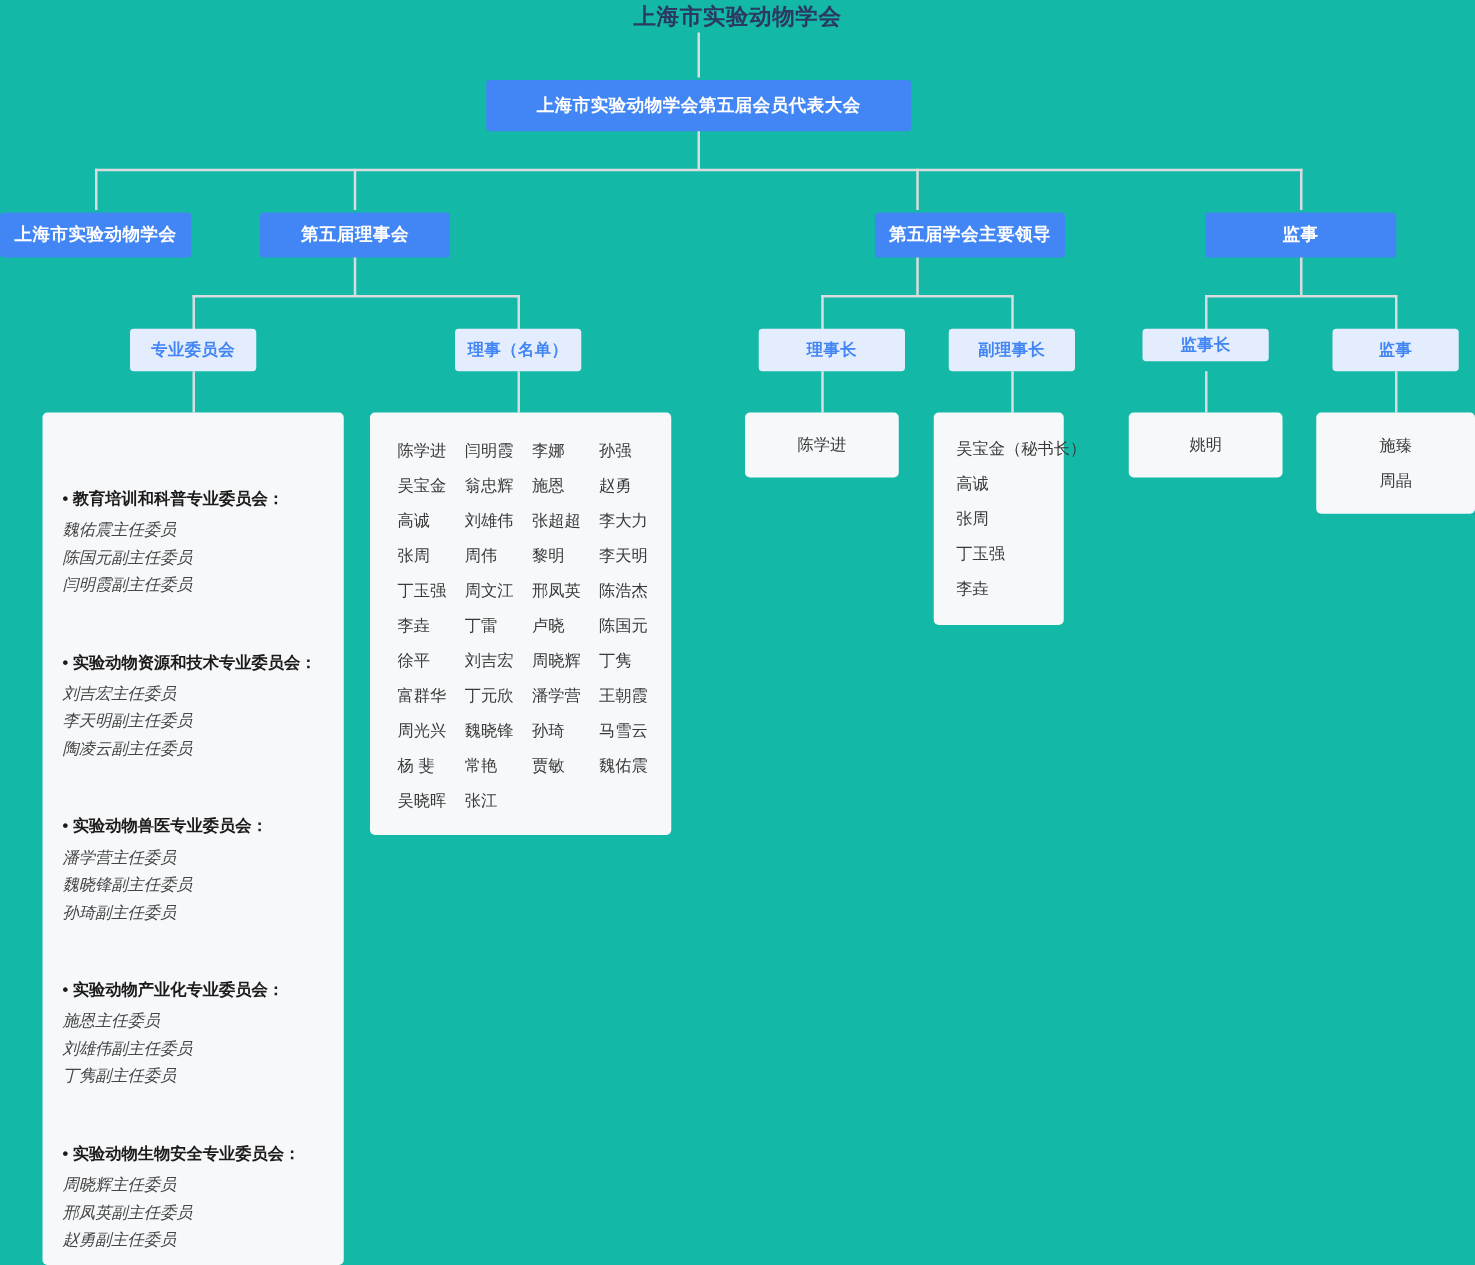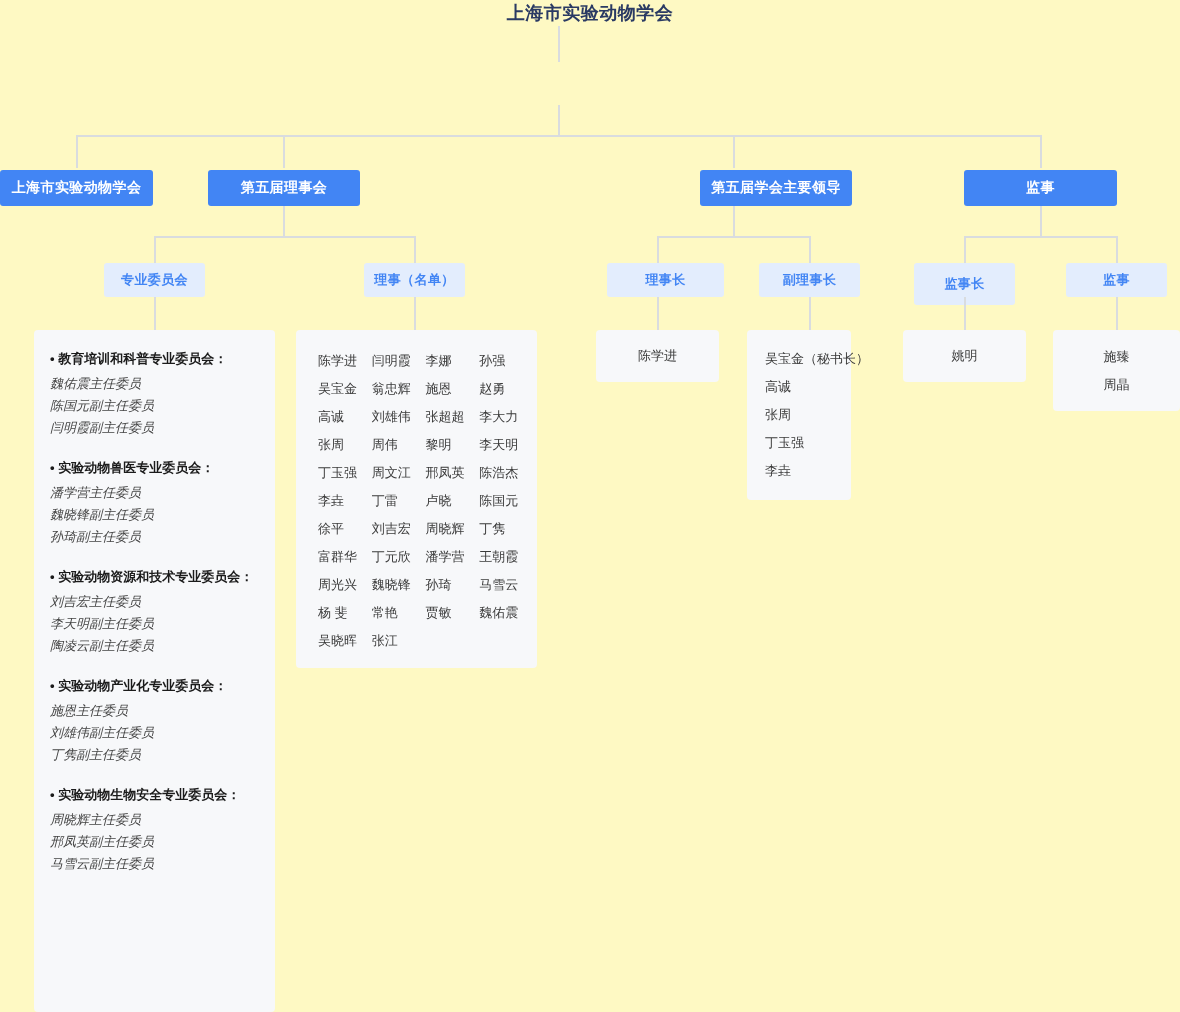--- a/index.html
+++ b/index.html
@@ -6,21 +6,21 @@
   html, body {
     margin: 0; padding: 0;
     background: #000000;
     font-family: "Liberation Sans", "DejaVu Sans", sans-serif;
   }
   #root {
     position: relative;
     width: 1180px;
     height: 1012px;
     overflow: hidden;
-    background: #fef9c3;
+    background: #14b8a6;
   }
 
   
   .line {
     position: absolute;
     background: #d9dcdf;
   }
   .vline { width: 2px; }
   .hline { height: 2px; }
 
@@ -73,21 +73,21 @@
     background: #f7f8fa;
     border-radius: 4px;
     color: #333333;
     font-size: 13px;
   }
 
   
   .committee-panel {
     padding: 18px 16px 20px 16px;
   }
-  .comm-group { margin-bottom: 18px; }
+  .comm-group { margin-bottom: 18px; margin-top: 40px; }
   .comm-group:last-child { margin-bottom: 0; }
   .comm-title {
     font-size: 13px;
     font-weight: bold;
     color: #1b1b1b;
     line-height: 22px;
     margin-bottom: 3px;
   }
   .comm-member {
     font-size: 13px;
@@ -130,20 +130,21 @@
 </style>
 </head>
 <body>
 
 <div id="root">
 
   <div class="chart-title">上海市实验动物学会</div>
 
   <div class="line vline" style="left:558px; top:26px; height:36px;"></div>
 
+  <div class="node-blue" style="left:389px; top:64px; width:340px; height:41px;">上海市实验动物学会第五届会员代表大会</div>
 
   <div class="line vline" style="left:558px; top:105px; height:31px;"></div>
   <div class="line hline" style="left:76px; top:135px; width:966px;"></div>
   <div class="line vline" style="left:76px; top:135px; height:33px;"></div>
   <div class="line vline" style="left:283px; top:135px; height:33px;"></div>
   <div class="line vline" style="left:733px; top:135px; height:33px;"></div>
   <div class="line vline" style="left:1040px; top:135px; height:33px;"></div>
 
   <div class="node-blue" style="left:0px; top:170px; width:153px; height:36px;">上海市实验动物学会</div>
   <div class="node-blue" style="left:208px; top:170px; width:152px; height:36px;">第五届理事会</div>
@@ -162,60 +163,60 @@
 
   <div class="line vline" style="left:1040px; top:206px; height:31px;"></div>
   <div class="line hline" style="left:964px; top:236px; width:153px;"></div>
   <div class="line vline" style="left:964px; top:236px; height:28px;"></div>
   <div class="line vline" style="left:1116px; top:236px; height:28px;"></div>
 
   <div class="node-light" style="left:104px; top:263px; width:101px; height:34px;">专业委员会</div>
   <div class="node-light" style="left:364px; top:263px; width:101px; height:34px;">理事（名单）</div>
   <div class="node-light" style="left:607px; top:263px; width:117px; height:34px;">理事长</div>
   <div class="node-light" style="left:759px; top:263px; width:101px; height:34px;">副理事长</div>
-  <div class="node-light" style="left:914px; top:263px; width:101px; height:42px;">监事长</div>
+  <div class="node-light" style="left:914px; top:263px; width:101px; height:26px;">监事长</div>
   <div class="node-light" style="left:1066px; top:263px; width:101px; height:34px;">监事</div>
 
   <div class="line vline" style="left:154px; top:297px; height:33px;"></div>
   <div class="line vline" style="left:414px; top:297px; height:33px;"></div>
   <div class="line vline" style="left:657px; top:297px; height:33px;"></div>
   <div class="line vline" style="left:809px; top:297px; height:33px;"></div>
   <div class="line vline" style="left:964px; top:297px; height:33px;"></div>
   <div class="line vline" style="left:1116px; top:297px; height:33px;"></div>
 
   <div class="panel committee-panel" id="committee-panel" style="left:34px; top:330px; width:241px; height:682px;">
       <div class="comm-group">
         <div class="comm-title">• 教育培训和科普专业委员会：</div>
         <div class="comm-member">魏佑震主任委员</div>
         <div class="comm-member">陈国元副主任委员</div>
         <div class="comm-member">闫明霞副主任委员</div>
       </div>
       <div class="comm-group">
+        <div class="comm-title">• 实验动物资源和技术专业委员会：</div>
+        <div class="comm-member">刘吉宏主任委员</div>
+        <div class="comm-member">李天明副主任委员</div>
+        <div class="comm-member">陶凌云副主任委员</div>
+      </div>
+      <div class="comm-group">
         <div class="comm-title">• 实验动物兽医专业委员会：</div>
         <div class="comm-member">潘学营主任委员</div>
         <div class="comm-member">魏晓锋副主任委员</div>
         <div class="comm-member">孙琦副主任委员</div>
       </div>
       <div class="comm-group">
-        <div class="comm-title">• 实验动物资源和技术专业委员会：</div>
-        <div class="comm-member">刘吉宏主任委员</div>
-        <div class="comm-member">李天明副主任委员</div>
-        <div class="comm-member">陶凌云副主任委员</div>
-      </div>
-      <div class="comm-group">
         <div class="comm-title">• 实验动物产业化专业委员会：</div>
         <div class="comm-member">施恩主任委员</div>
         <div class="comm-member">刘雄伟副主任委员</div>
         <div class="comm-member">丁隽副主任委员</div>
       </div>
       <div class="comm-group">
         <div class="comm-title">• 实验动物生物安全专业委员会：</div>
         <div class="comm-member">周晓辉主任委员</div>
         <div class="comm-member">邢凤英副主任委员</div>
-        <div class="comm-member">马雪云副主任委员</div>
+        <div class="comm-member">赵勇副主任委员</div>
       </div>
     </div>
 
   <div class="panel names-panel" id="names-panel" style="left:296px; top:330px; width:241px; height:338px;">
     <div class="names-grid" id="names-grid">
         <div class="name-cell">陈学进</div>
         <div class="name-cell">闫明霞</div>
         <div class="name-cell">李娜</div>
         <div class="name-cell">孙强</div>
         <div class="name-cell">吴宝金</div>

